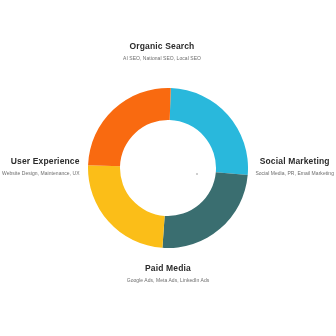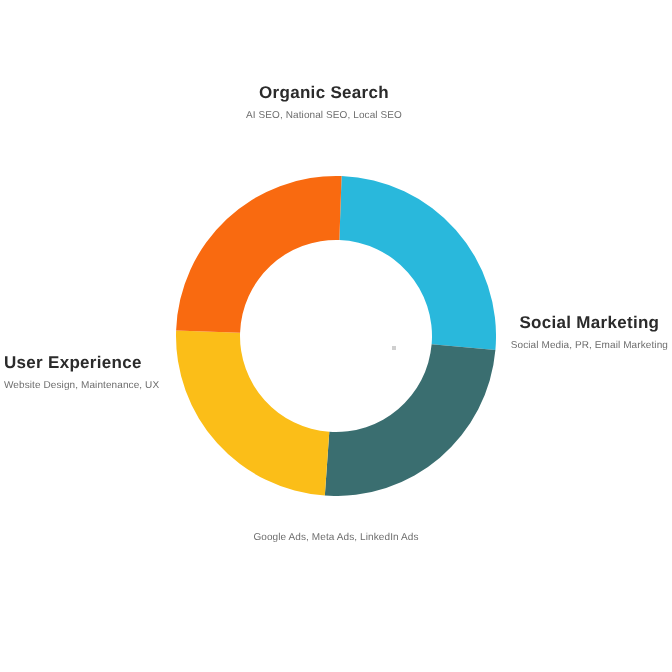--- a/index.html
+++ b/index.html
@@ -76,22 +76,21 @@
     text-align: center;
   }
   .label-bottom {
     left: 0;
     right: 0;
     top: 263px;
   }
   .label-left {
     left: 2px;
     top: 156px;
-    text-align: left;
-    margin-top: 20px;
+    text-align: right;
   }
 </style>
 </head>
 <body>
 
 <div class="canvas">
 
   <div class="donut-wrap">
     <svg class="donut-svg" viewBox="0 0 160 160">
       <g>
@@ -108,20 +107,21 @@
     <div class="label-title">Organic Search</div>
     <div class="label-sub">AI SEO, National SEO, Local SEO</div>
   </div>
 
   <div class="label label-right">
     <div class="label-title">Social Marketing</div>
     <div class="label-sub">Social Media, PR, Email Marketing</div>
   </div>
 
   <div class="label label-bottom">
+    <div class="label-title">Paid Media</div>
     <div class="label-sub">Google Ads, Meta Ads, LinkedIn Ads</div>
   </div>
 
   <div class="label label-left">
     <div class="label-title">User Experience</div>
     <div class="label-sub">Website Design, Maintenance, UX</div>
   </div>
 
 </div>
 

